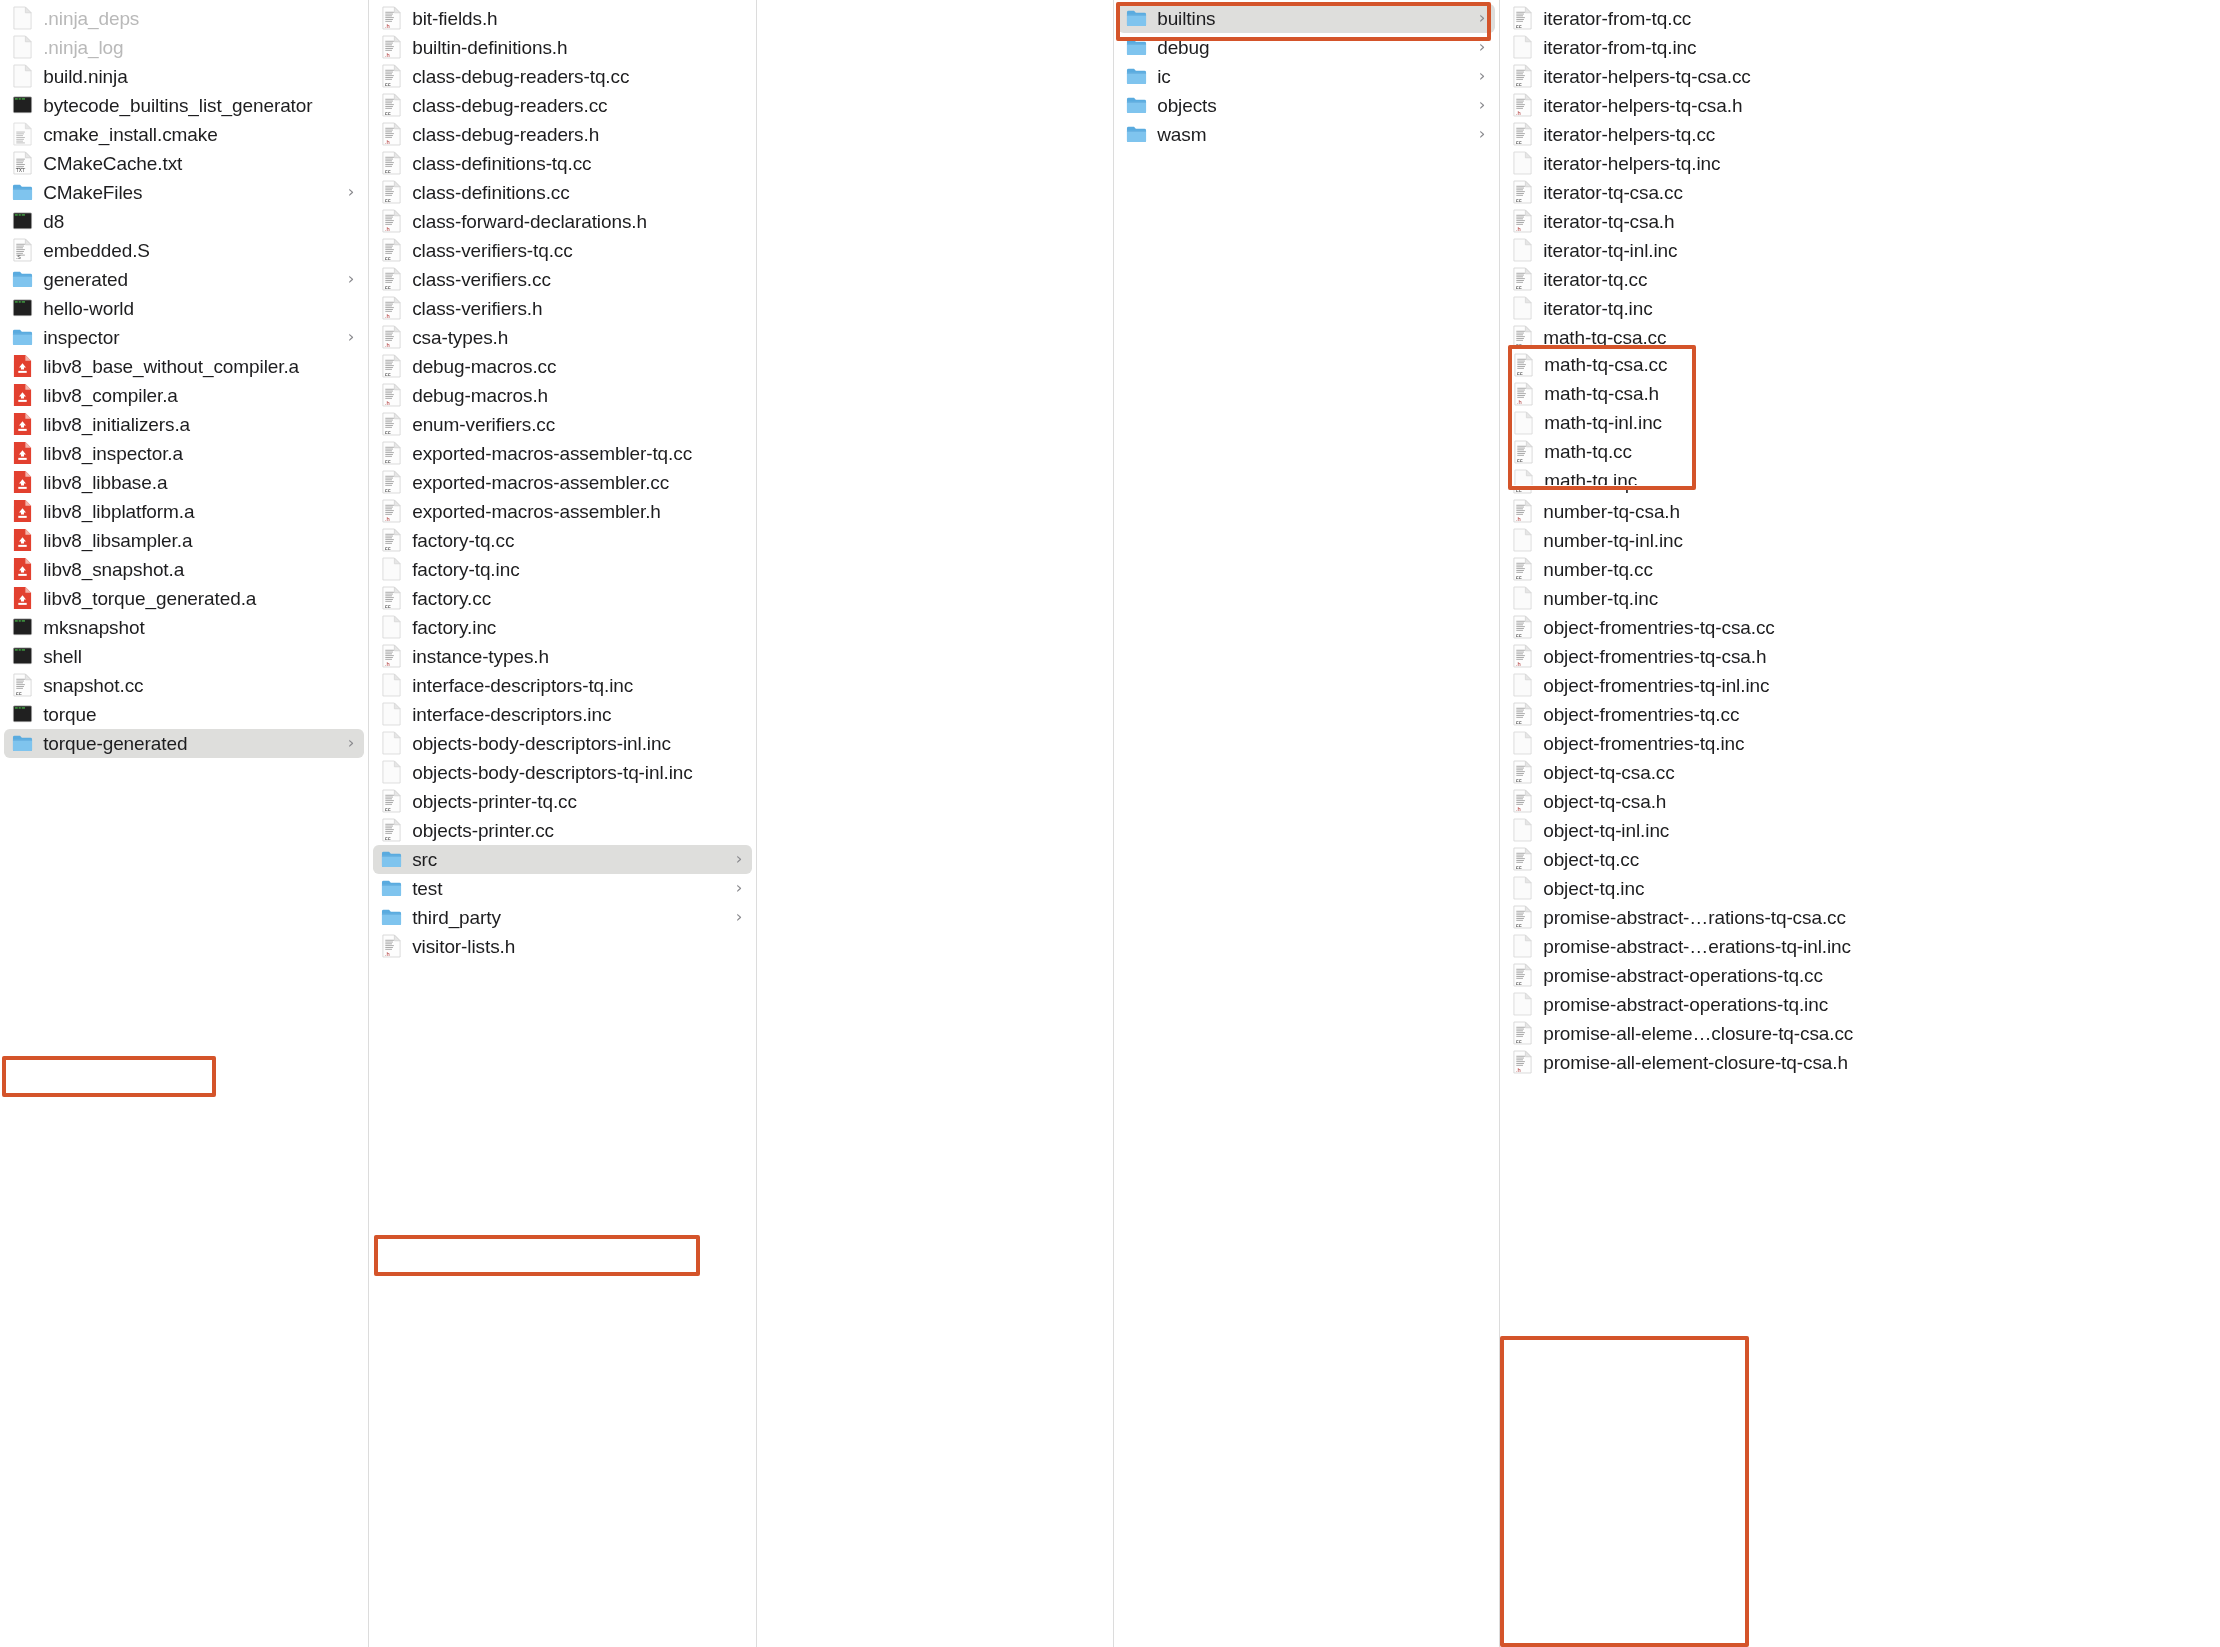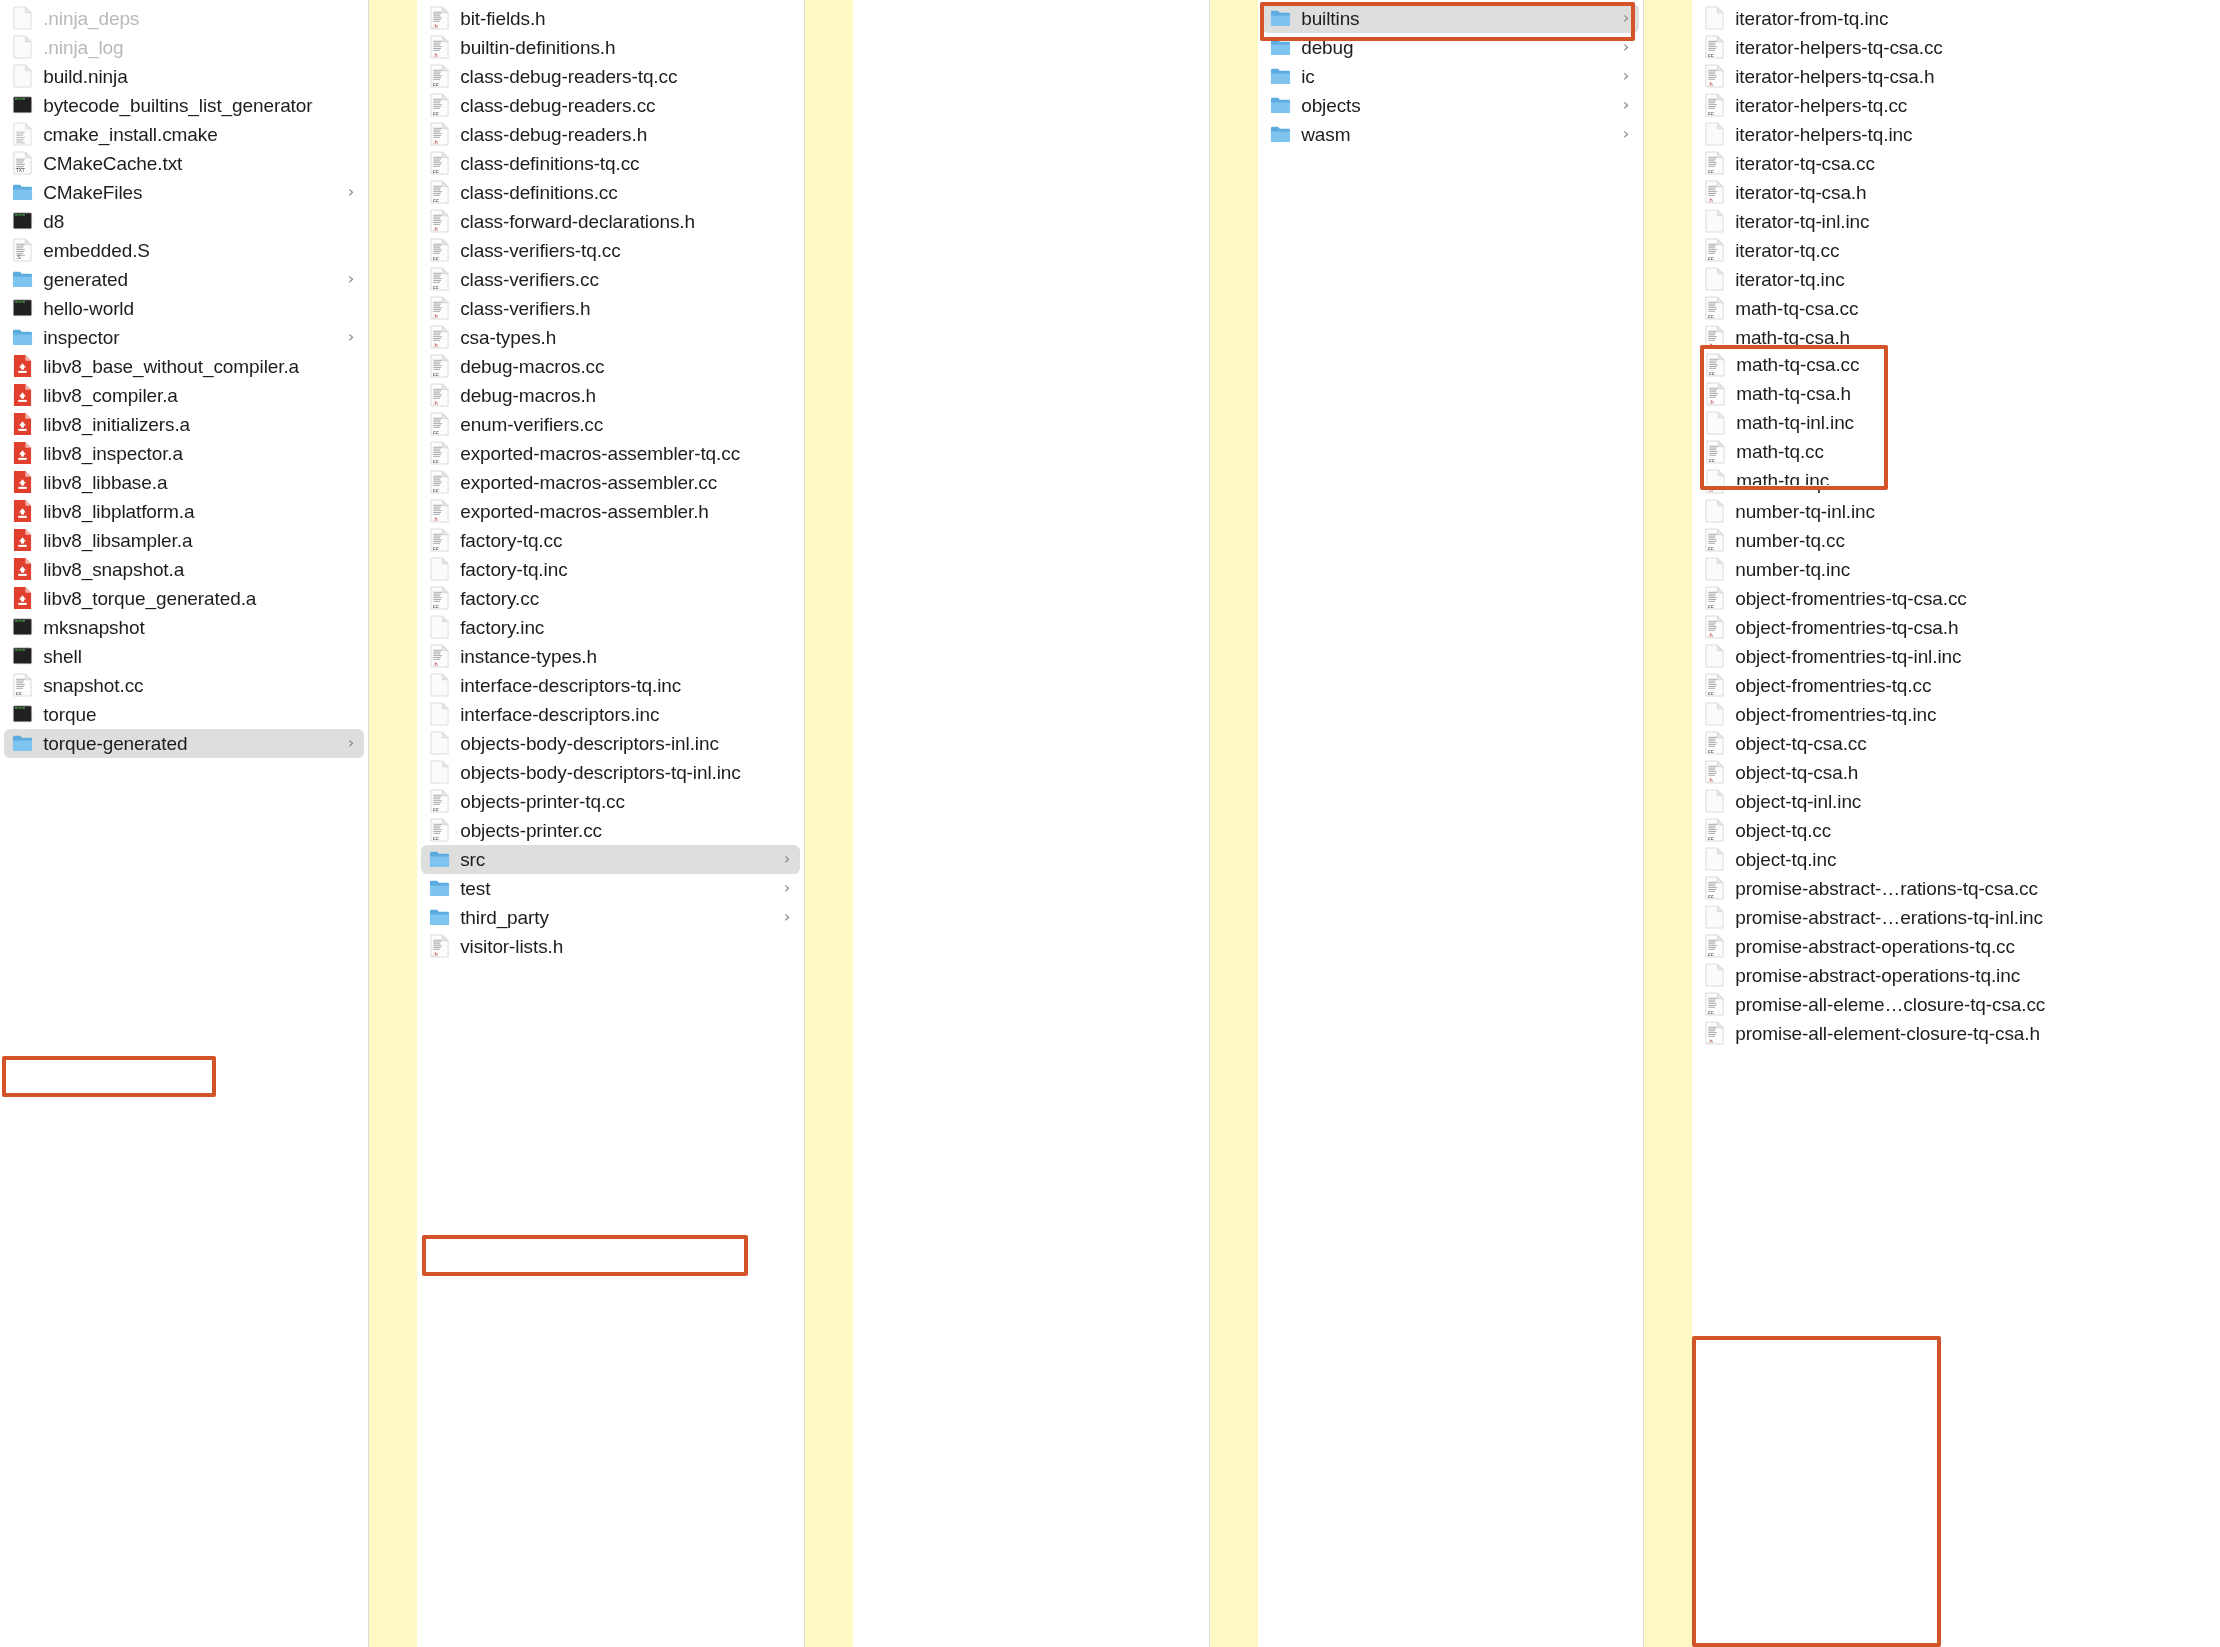--- a/index.html
+++ b/index.html
@@ -8,22 +8,21 @@
     width: 2221px; height: 1647px;
     background: #ffffff;
     font-family: "Liberation Sans", sans-serif;
     overflow: hidden;
   }
   #finder {
     position: relative;
     width: 2221px;
     height: 1647px;
     display: flex;
-    background: #fef9c3;
-    gap: 48px;
+    background: #14532d;
   }
   .column {
     position: relative;
     height: 1647px;
     border-right: 1px solid #dcdcdc;
     overflow: hidden;
     padding-top: 3.9px;
     background: #ffffff;
     flex: 0 0 auto;
   }
@@ -919,20 +918,36 @@
           </span>
           <span class="label">wasm</span>
           <span class="chevron">›</span>
         </div>
       </div>
     <div style="position:absolute;left:1.9px;top:1.9px;width:375px;height:39px;border:4.8px solid #d4542a;border-radius:1.9px;pointer-events:none;"></div>
   </div>
 
   <div class="column col-5">
     <div id="c4">
+        <div class="row">
+          <span class="ico">
+            <svg width="21" height="24" viewBox="0 0 22 25" xmlns="http://www.w3.org/2000/svg">
+              <path d="M2 1 H14 L20 7 V24 H2 Z" fill="#fdfdfd" stroke="#d4d4d4" stroke-width="0.9"></path>
+              <path d="M14 1 L20 7 H14 Z" fill="#e6e6e6" stroke="#d4d4d4" stroke-width="0.9"></path>
+              <rect x="4.5" y="6" width="9" height="0.9" fill="#9e9e9e"></rect>
+              <rect x="4.5" y="7.9" width="8" height="0.9" fill="#9e9e9e"></rect>
+              <rect x="4.5" y="9.8" width="7" height="0.9" fill="#9e9e9e"></rect>
+              <rect x="4.5" y="11.7" width="9" height="0.9" fill="#9e9e9e"></rect>
+              <rect x="4.5" y="13.6" width="8" height="0.9" fill="#9e9e9e"></rect>
+              <rect x="4.5" y="15.5" width="7" height="0.9" fill="#9e9e9e"></rect>
+              <text x="4" y="22.6" font-family="Liberation Sans,sans-serif" font-size="6" fill="#3a3a3a">cc</text>
+            </svg>
+          </span>
+          <span class="label">iterator-from-tq.cc</span>
+        </div>
         <div class="row">
           <span class="ico">
             <svg width="21" height="24" viewBox="0 0 22 25" xmlns="http://www.w3.org/2000/svg">
               <path d="M2 1 H14 L20 7 V24 H2 Z" fill="#fbfbfb" stroke="#d8d8d8" stroke-width="0.9"></path>
               <path d="M14 1 L20 7 H14 Z" fill="#e6e6e6" stroke="#d8d8d8" stroke-width="0.9"></path>
             </svg>
           </span>
           <span class="label">iterator-from-tq.inc</span>
         </div>
         <div class="row">

